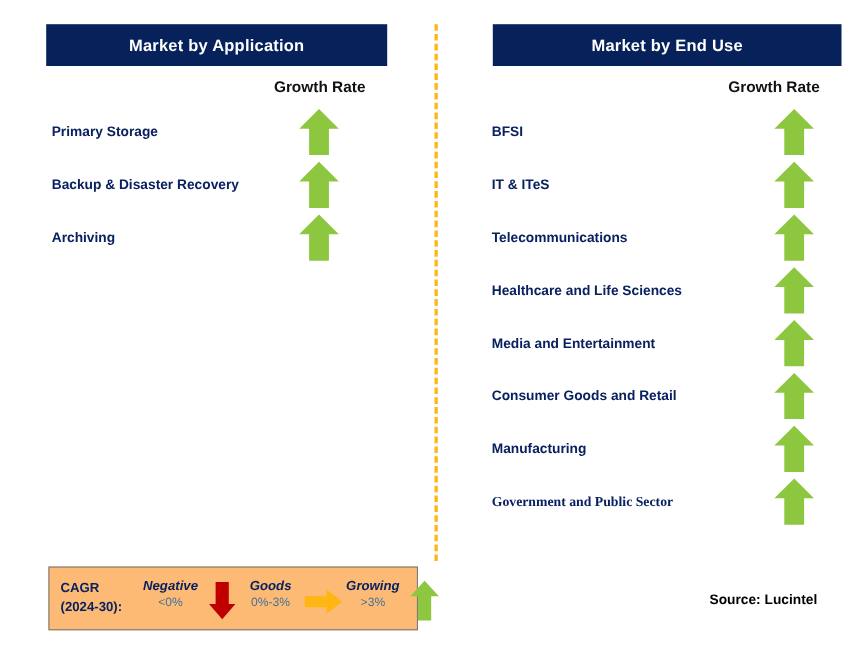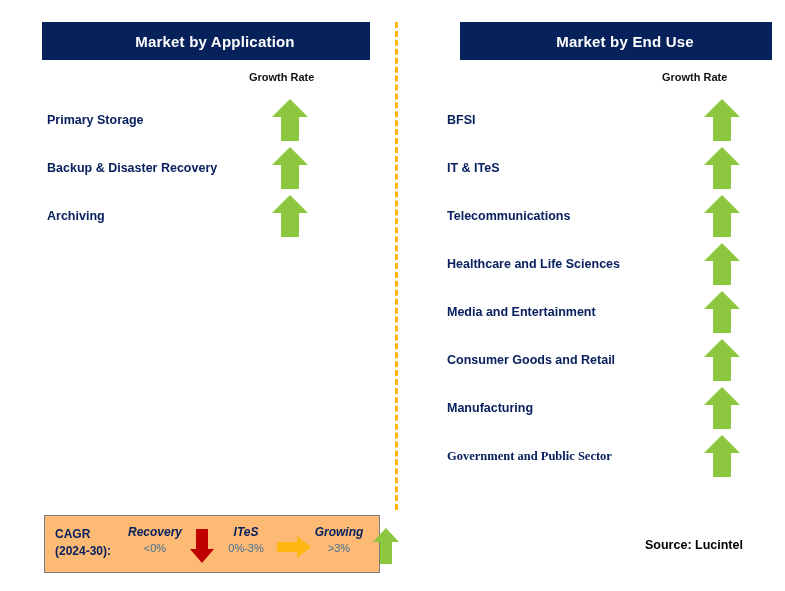--- a/index.html
+++ b/index.html
@@ -26,28 +26,27 @@
     top: 22px;
     height: 38px;
     background: #07225B;
     color: #ffffff;
     display: flex;
     align-items: center;
     justify-content: center;
     font-size: 15px;
     font-weight: bold;
     letter-spacing: 0.2px;
-    padding-left: 18px;
   }
   #panel-application .panel-header { left: 42px; width: 310px; }
-  #panel-enduse .panel-header { left: 64px; width: 294px; }
+  #panel-enduse .panel-header { left: 52px; width: 317px; }
 
   .growth-rate-label {
     position: absolute;
-    font-size: 11px;
+    font-size: 14px;
     font-weight: bold;
     color: #111111;
     white-space: nowrap;
   }
   #panel-application .growth-rate-label { top: 71px; left: 249px; }
   #panel-enduse .growth-rate-label { top: 71px; left: 266px; }
 
   .rows {
     position: absolute;
     left: 0;
@@ -283,31 +282,31 @@
 </div>
 
 <div id="legend">
 
   <div class="legend-cagr">
     <div>CAGR</div>
     <div>(2024-30):</div>
   </div>
 
   <div class="legend-group" id="legend-negative">
-    <div class="legend-title">Recovery</div>
+    <div class="legend-title">Negative</div>
     <div class="legend-range">&lt;0%</div>
   </div>
   <div class="legend-icon" id="legend-icon-negative">
     <svg width="26" height="36" viewBox="0 0 26 36">
       <polygon points="13,35 25,21 19,21 19,1 7,1 7,21 1,21" fill="#C00000"></polygon>
     </svg>
   </div>
 
   <div class="legend-group" id="legend-flat">
-    <div class="legend-title">ITeS</div>
+    <div class="legend-title">Goods</div>
     <div class="legend-range">0%-3%</div>
   </div>
   <div class="legend-icon" id="legend-icon-flat">
     <svg width="36" height="24" viewBox="0 0 36 24">
       <polygon points="35,12 21,23 21,17 1,17 1,7 21,7 21,1" fill="#FFB612"></polygon>
     </svg>
   </div>
 
   <div class="legend-group" id="legend-growing">
     <div class="legend-title">Growing</div>

